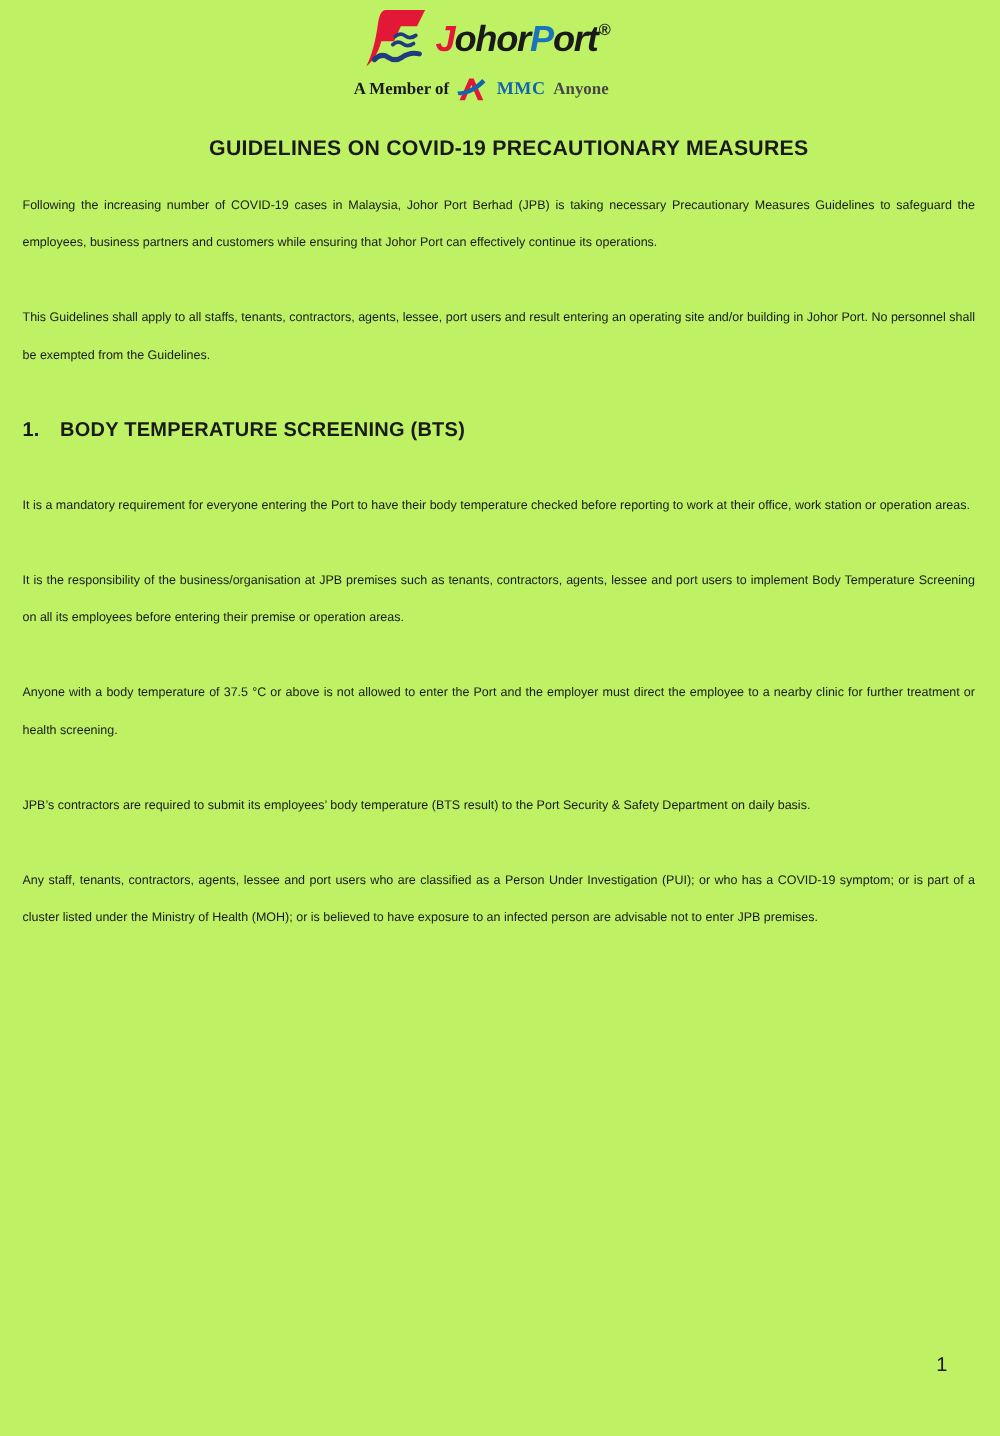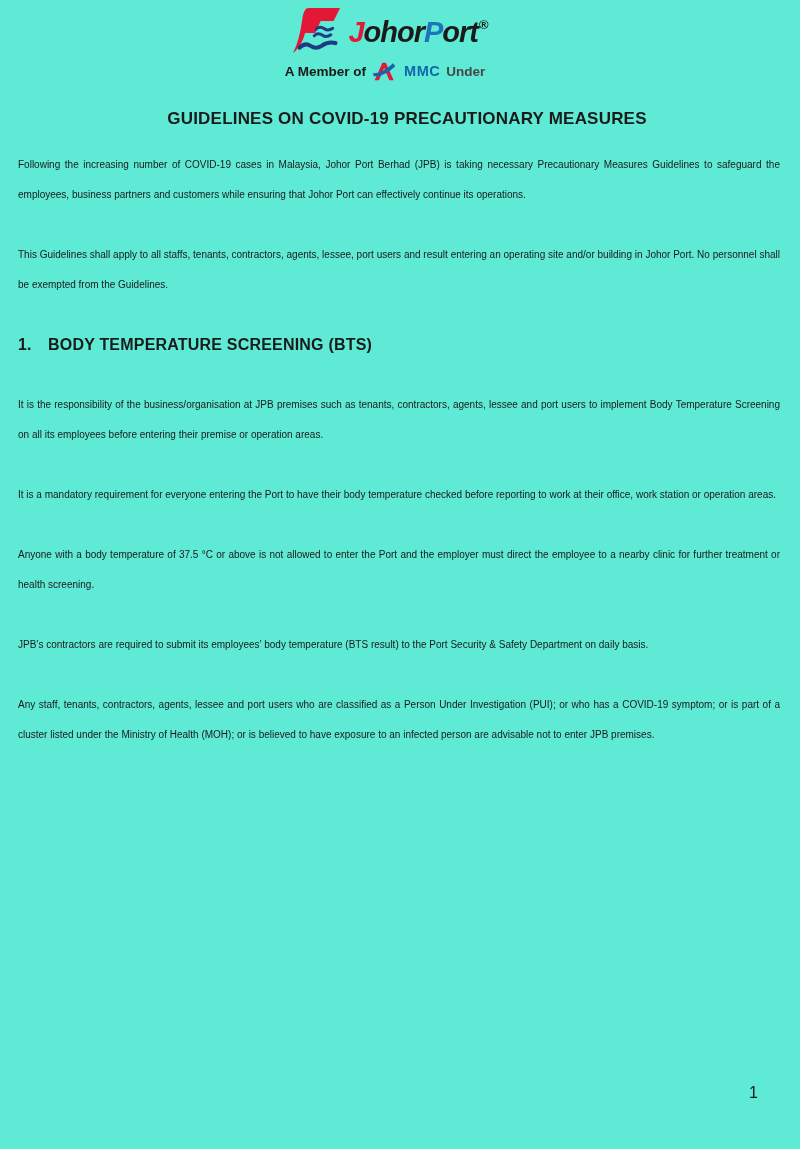--- a/index.html
+++ b/index.html
@@ -1,20 +1,20 @@
 <!DOCTYPE html>
 <html><head>
 <meta charset="utf-8">
 <style>
   html, body { margin: 0; padding: 0; background: #ffffff; }
   .page {
     position: relative;
     width: 800px;
     height: 1149px;
-    background: #5eead4;
+    background: #bef264;
     font-family: "Liberation Sans", sans-serif;
     color: #1a1a1a;
     overflow: hidden;
     box-sizing: border-box;
   }
 
   
   .header { padding-top: 6px; text-align: center; }
   .logo-row {
     display: flex; align-items: center; justify-content: center;
@@ -27,21 +27,21 @@
     line-height: 1;
   }
   .brand-j   { color: #e31837; }
   .brand-p   { color: #1c74bc; }
   .brand-reg {
     font-style: normal; font-weight: 700; font-size: 13px;
     vertical-align: 13px; letter-spacing: 0; margin-left: 1px;
   }
   .tagline-row {
     display: flex; align-items: center; justify-content: center;
-    gap: 6px; margin-top: 4px; margin-right: 30px; height: 18px;
+    gap: 6px; margin-top: 4px; margin-right: 30px; height: 18px; font-family: Liberation Serif, serif;
   }
   .tagline-prefix { font-weight: 700; font-size: 13.5px; color: #1a1a1a; }
   .mmc-mark { width: 26px; height: 19px; }
   .tagline-mmc   { font-weight: 700; font-size: 14.5px; color: #1565ae; letter-spacing: 0.5px; }
   .tagline-group { font-weight: 700; font-size: 13.5px; color: #474747; }
 
   
   .doc-title {
     margin: 27px 0 0 14px;
     font-size: 17px; font-weight: 700; text-align: center;
@@ -80,38 +80,38 @@
       <span class="brand-text"><span class="brand-j">J</span><span>ohor</span><span class="brand-p">P</span><span>ort</span><span class="brand-reg">®</span></span>
     </div>
 
     <div class="tagline-row">
       <span class="tagline-prefix">A Member of</span>
       <svg class="mmc-mark" viewBox="0 0 30 22" aria-hidden="true">
         <path fill="#e31837" d="M3,21 L12,1 L16,1 L25,21 L20,21 L14,7 L8,21 Z"></path>
         <path fill="#1565ae" d="M1,13 C9,13.5 18,8 24,1.5 L27,4.5 C20,12 10,17 2,16.5 Z"></path>
       </svg>
       <span class="tagline-mmc">MMC</span>
-      <span class="tagline-group">Under</span>
+      <span class="tagline-group">Anyone</span>
     </div>
 
   </div>
 
   <h1 class="doc-title">GUIDELINES ON COVID-19 PRECAUTIONARY MEASURES</h1>
 
   <div class="content">
 
     <p class="first">Following the increasing number of COVID-19 cases in Malaysia, Johor Port Berhad (JPB) is taking necessary Precautionary Measures Guidelines to safeguard the employees, business partners and customers while ensuring that Johor Port can effectively continue its operations.</p>
 
     <p>This Guidelines shall apply to all staffs, tenants, contractors, agents, lessee, port users and result entering an operating site and/or building in Johor Port. No personnel shall be exempted from the Guidelines.</p>
 
     <h2 class="sec-heading"><span class="sec-num">1.</span><span>BODY TEMPERATURE SCREENING (BTS)</span></h2>
 
+    <p>It is a mandatory requirement for everyone entering the Port to have their body temperature checked before reporting to work at their office, work station or operation areas.</p>
+
     <p>It is the responsibility of the business/organisation at JPB premises such as tenants, contractors, agents, lessee and port users to implement Body Temperature Screening on all its employees before entering their premise or operation areas.</p>
-
-    <p>It is a mandatory requirement for everyone entering the Port to have their body temperature checked before reporting to work at their office, work station or operation areas.</p>
 
 
     <p>Anyone with a body temperature of 37.5 °C or above is not allowed to enter the Port and the employer must direct the employee to a nearby clinic for further treatment or health screening.</p>
 
     <p>JPB’s contractors are required to submit its employees’ body temperature (BTS result) to the Port Security &amp; Safety Department on daily basis.</p>
 
     <p>Any staff, tenants, contractors, agents, lessee and port users who are classified as a Person Under Investigation (PUI); or who has a COVID-19 symptom; or is part of a cluster listed under the Ministry of Health (MOH); or is believed to have exposure to an infected person are advisable not to enter JPB premises.</p>
 
   </div>
 

